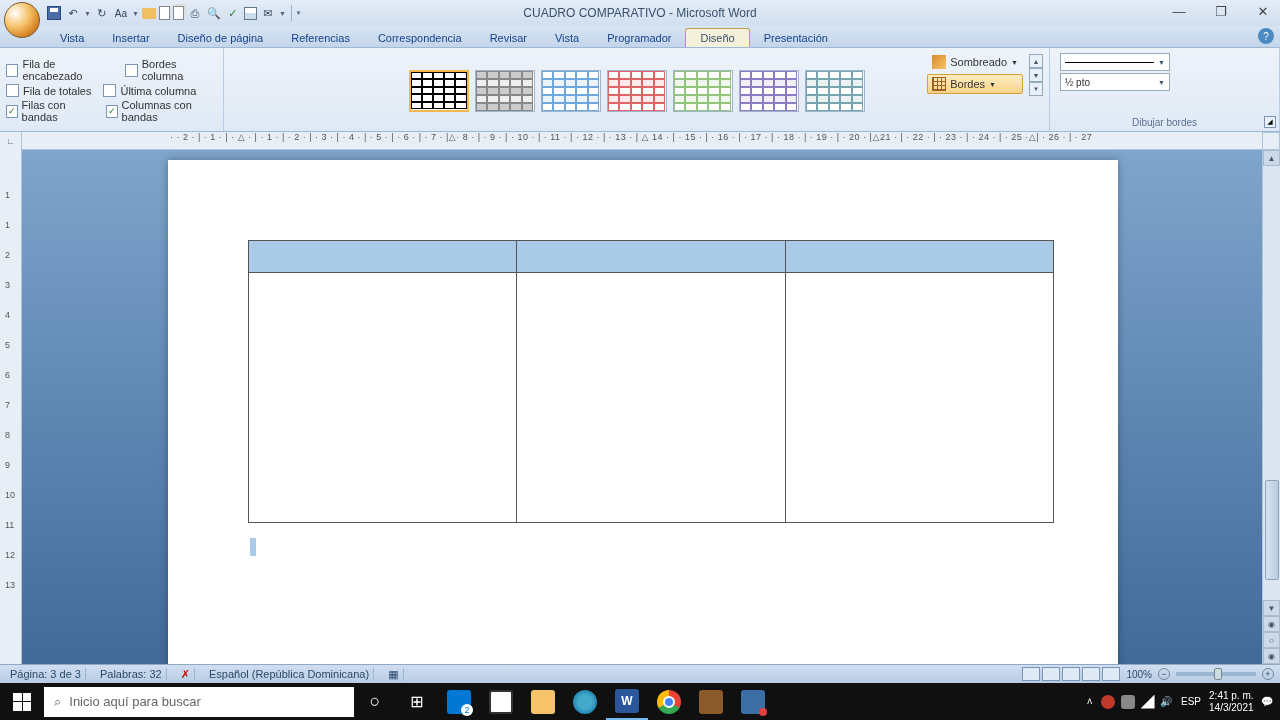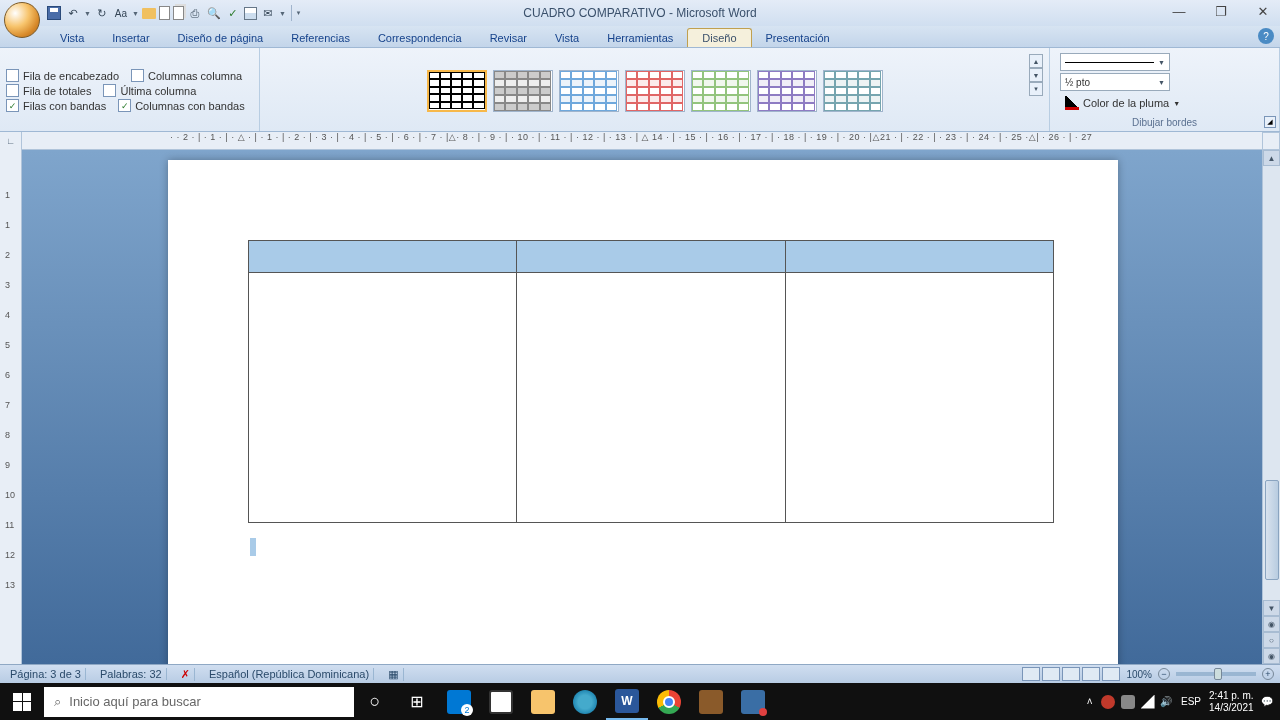--- a/index.html
+++ b/index.html
@@ -114,37 +114,37 @@
 </div>
 
 <div class="ribbon-tabs">
   <div class="ribbon-tab">Vista</div>
   <div class="ribbon-tab">Insertar</div>
   <div class="ribbon-tab">Diseño de página</div>
   <div class="ribbon-tab">Referencias</div>
   <div class="ribbon-tab">Correspondencia</div>
   <div class="ribbon-tab">Revisar</div>
   <div class="ribbon-tab">Vista</div>
-  <div class="ribbon-tab">Herramientas</div>
+  <div class="ribbon-tab">Programador</div>
   <div class="ribbon-tab active">Diseño</div>
   <div class="ribbon-tab">Presentación</div>
   <div class="help-btn">?</div>
 </div>
 
 <div class="ribbon-body">
-  <div class="rgroup" style="width:260px;">
+  <div class="rgroup" style="width:224px;">
     <div class="opts">
       <div class="opts-row">
         <label class="checkbox">
             <span class="chk"></span>
             <span>Fila de encabezado</span>
           </label>
         <label class="checkbox">
             <span class="chk"></span>
-            <span>Columnas columna</span>
+            <span>Bordes columna</span>
           </label>
       </div>
       <div class="opts-row">
         <label class="checkbox">
             <span class="chk"></span>
             <span>Fila de totales</span>
           </label>
         <label class="checkbox">
             <span class="chk"></span>
             <span>Última columna</span>
@@ -423,36 +423,43 @@
             <div class="st-cell" style="border-color: rgb(118, 165, 175);"></div>
             <div class="st-cell" style="border-color: rgb(118, 165, 175);"></div>
           </div>
         </div>
       </div>
     <div style="position:absolute; right:6px; top:6px;" class="style-scroll">
       <div class="style-scroll-btn">▲</div>
       <div class="style-scroll-btn">▼</div>
       <div class="style-scroll-btn">▾</div>
     </div>
+    <div style="position:absolute; right:26px; top:4px; display:flex; flex-direction:column; gap:2px;">
+      <div class="drop-btn">
+          <span class="ico16" style="background:linear-gradient(135deg,#d88a2a,#f7c46c);"></span>
+          <span>Sombreado</span> 
+          <span style="font-size:7px;">▼</span>
+        </div>
+      <div class="drop-btn active-btn">
+          <span class="ico16" style="border:1px solid #a06020; background:repeating-linear-gradient(0deg,#a06020 0 1px,transparent 1px 4px),repeating-linear-gradient(90deg,#a06020 0 1px,transparent 1px 4px);"></span>
+          <span>Bordes</span> 
+          <span style="font-size:7px;">▼</span>
+        </div>
+    </div>
   </div>
 
   <div class="rgroup" style="width:230px; position:relative;">
     <div class="borders-group">
       <div class="line-style">
           <div class="line-style-inner"></div>
           <span style="font-size:7px;color:#456;margin-left:4px;">▼</span>
         </div>
       <div class="pen-weight">
           <span>½ pto</span>
           <span style="font-size:7px;color:#456;">▼</span>
-        </div>
-      <div class="drop-btn">
-          <span class="ico16" style="background:linear-gradient(45deg,#000 50%,transparent 50%);border-bottom:3px solid #c00;"></span>
-          <span>Color de la pluma</span> 
-          <span style="font-size:7px;">▼</span>
         </div>
     </div>
     <div class="rgroup-label">Dibujar bordes</div>
     <div class="launcher">◢</div>
   </div>
 </div>
 
 <div class="ruler-h">
   <div class="ruler-corner">∟</div>
   <div class="ruler-ticks">· · 2 · | · 1 · | · △ · | · 1 · | · 2 · | · 3 · | · 4 · | · 5 · | · 6 · | · 7 · |△· 8 · | · 9 · | · 10 · | · 11 · | · 12 · | · 13 · | △ 14 · | · 15 · | · 16 · | · 17 · | · 18 · | · 19 · | · 20 · |△21 · | · 22 · | · 23 · | · 24 · | · 25 ·△| · 26 · | · 27</div>

